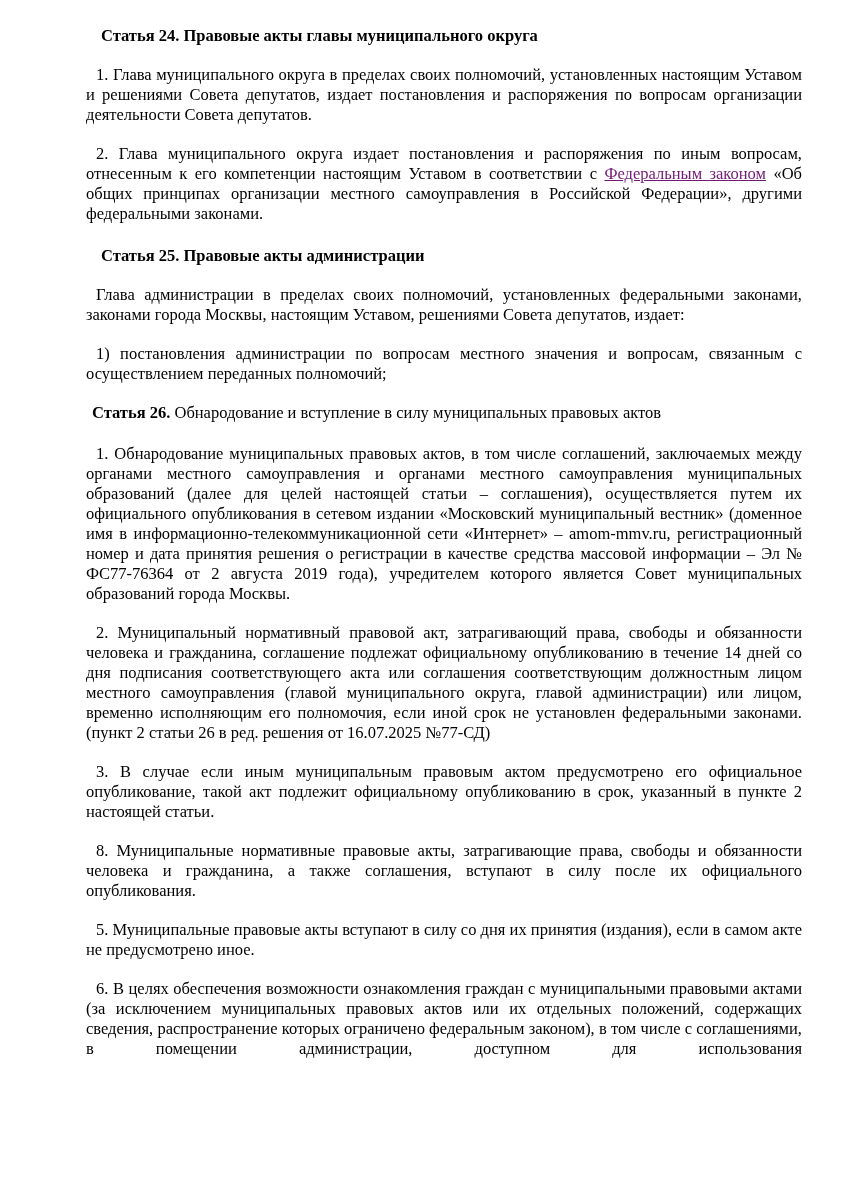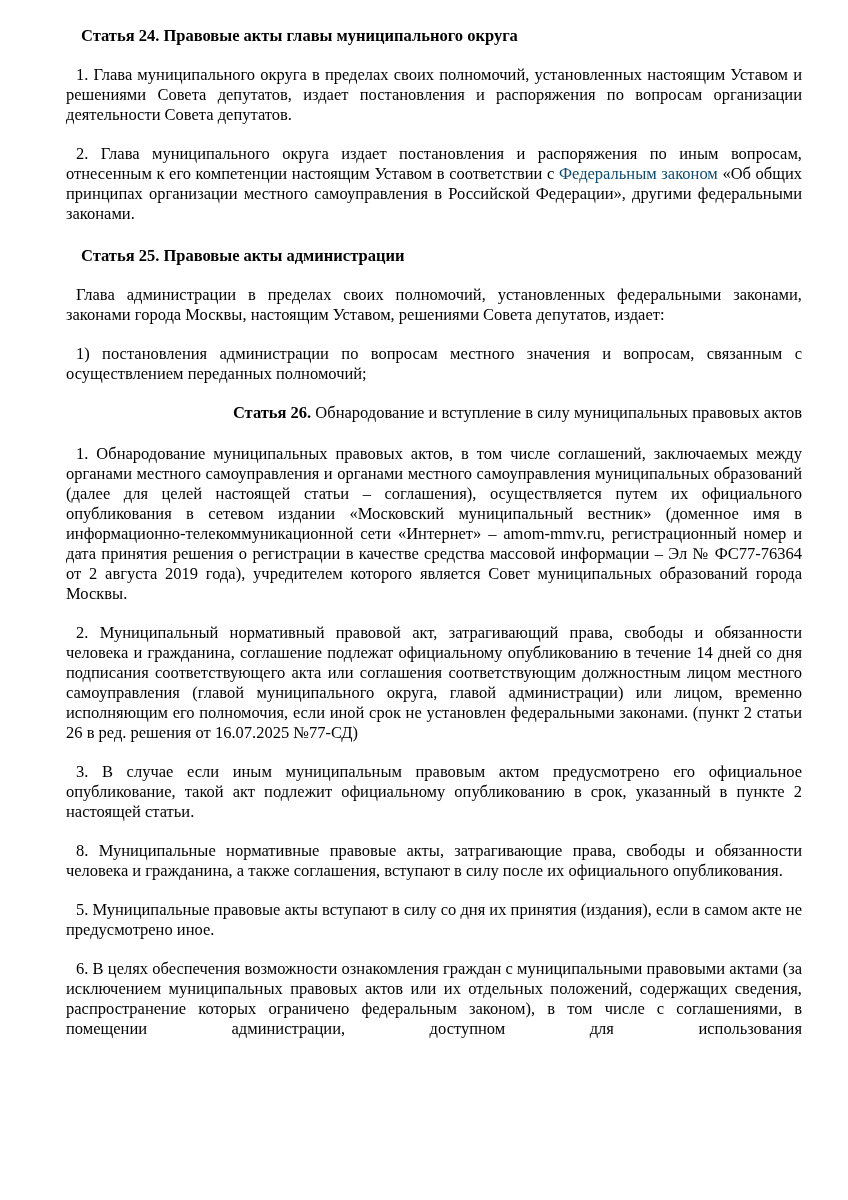--- a/index.html
+++ b/index.html
@@ -13,47 +13,48 @@
     overflow: hidden;
     font-family: "Liberation Serif", "DejaVu Serif", serif;
     font-size: 16.5px;
     line-height: 20px;
     color: #000000;
   }
   .page {
     box-sizing: border-box;
     width: 848px;
     height: 1200px;
-    padding: 26px 46px 0 66px;
+    padding: 26px 46px 0 86px;
   }
   .para {
     margin: 15px 0 19px 0;
     text-align: justify;
     text-indent: 10px;
   }
   .heading {
     margin: 0 0 19px 0;
     font-weight: bold;
     text-indent: 15px;
     text-align: left;
   }
   .heading-mixed {
     margin: 0 0 21px 0;
     font-weight: normal;
     text-indent: 6px;
-    text-align: right;
+    text-align: left;
   }
   .heading-mixed .bold-part {
     font-weight: bold;
   }
   .section-gap {
     margin-top: 22px;
   }
   .hyperlink {
-    color: #0c4a6e;
+    color: #701a75;
+    text-decoration: underline;
     cursor: pointer;
   }
   .justify-last {
     text-align-last: justify;
   }
 </style>
 </head>
 <body>
 
 <div class="page">

